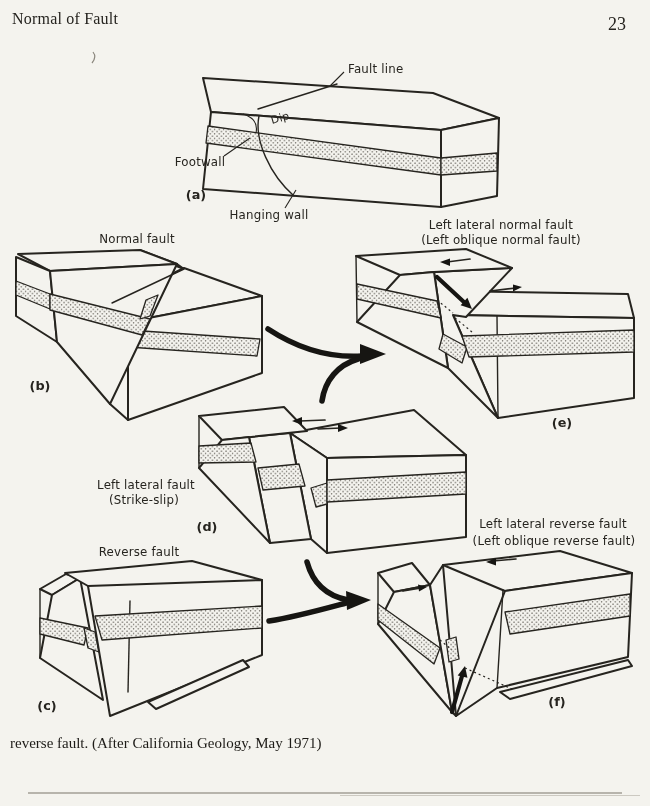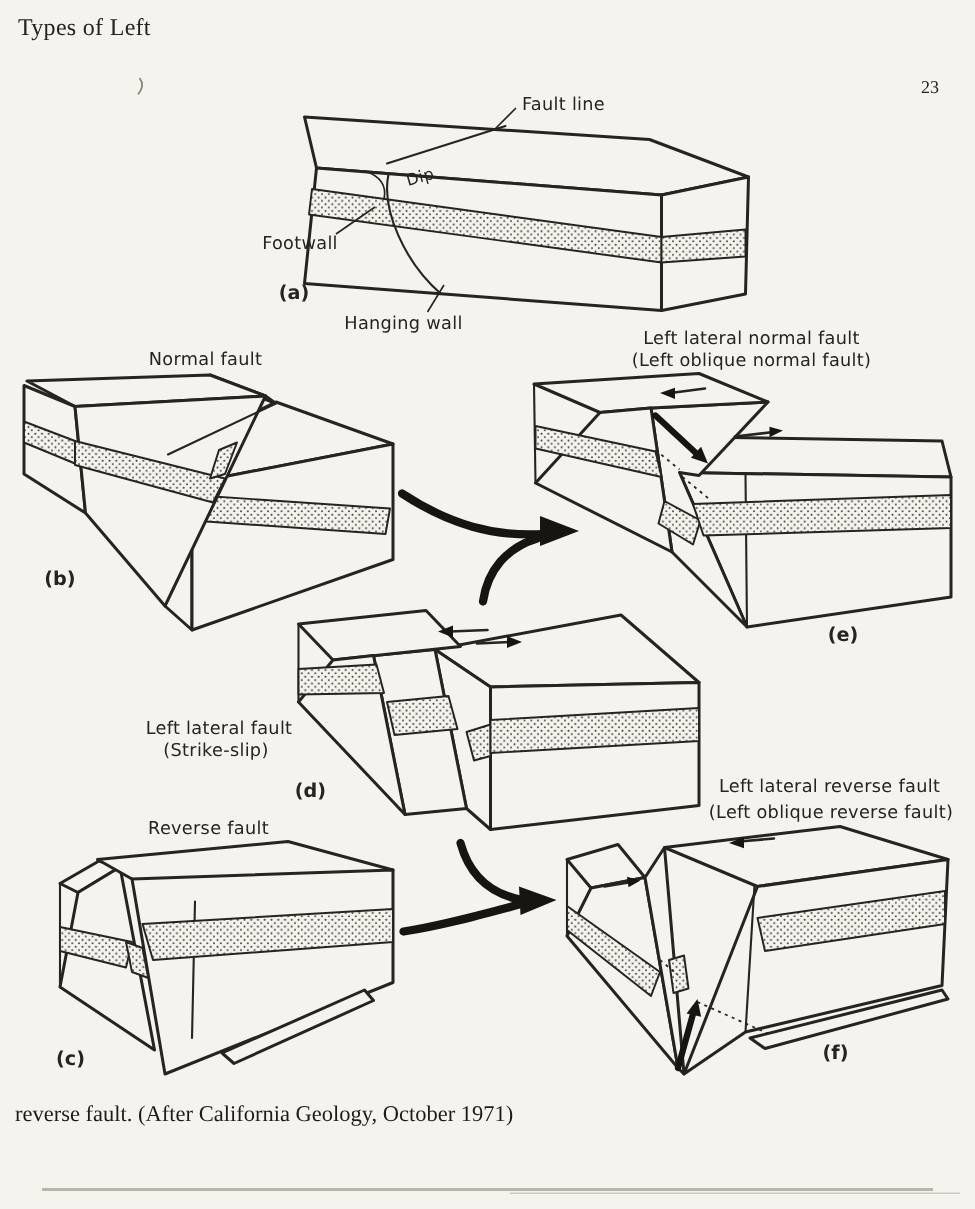--- a/index.html
+++ b/index.html
@@ -3,21 +3,21 @@
 <meta charset="utf-8">
 <style>
   html,body{margin:0;padding:0;background:#888;}
   .page{
     position:relative;width:650px;height:806px;
     background:#f4f3ee;overflow:hidden;
     font-family:"Liberation Serif",serif;color:#25231f;
   }
   .header-row{position:absolute;top:10px;left:12px;right:20px;height:26px;}
   .running-head{position:absolute;left:0;top:0;font-size:16px;letter-spacing:.2px;}
-  .page-num{position:absolute;right:4px;top:4px;font-size:12px;margin-top:37px;}
+  .page-num{position:absolute;right:4px;top:4px;font-size:18px;}
   svg{position:absolute;top:0;left:0;pointer-events:none;}
   .outline{fill:#f4f3ee;stroke:#26241f;stroke-width:2;stroke-linejoin:round;}
   .edge{fill:none;stroke:#26241f;stroke-width:2;stroke-linejoin:round;stroke-linecap:round;}
   .thin{stroke-width:1.4;}
   .band{fill:url(#stip);stroke:#26241f;stroke-width:1.3;stroke-linejoin:round;}
   .leader{stroke:#26241f;stroke-width:1.1;fill:none;}
   .lbl{font-family:"DejaVu Sans",sans-serif;font-size:11.8px;fill:#26241f;letter-spacing:.2px;}
   .lbl-small{font-size:10.8px;}
   .tag{font-family:"DejaVu Sans",sans-serif;font-weight:bold;font-size:12.8px;fill:#26241f;}
   .bigarrow{stroke:#161512;stroke-width:5.5;fill:none;stroke-linecap:round;}
@@ -33,21 +33,21 @@
   .cap-line.last{text-align:left;text-align-last:left;}
   .scan-line{position:absolute;top:792px;left:28px;width:594px;height:2px;background:#b7b4ac;}
   .scan-line2{position:absolute;top:795px;left:340px;width:300px;height:1px;background:#ccc9c1;}
 </style>
 </head>
 <body>
 
 <div class="page">
 
   <div class="header-row">
-    <span class="running-head">Types of Left</span>
+    <span class="running-head">Normal of Fault</span>
     <span class="page-num">23</span>
   </div>
 
   <svg width="650" height="806" viewBox="0 0 650 806">
     <defs>
       <pattern id="stip" width="4.5" height="4.5" patternUnits="userSpaceOnUse">
         <rect width="4.5" height="4.5" fill="#f4f3ee"></rect>
         <circle cx="1" cy="1.2" r="0.7" fill="#4a463f"></circle>
         <circle cx="3.2" cy="3.4" r="0.65" fill="#4a463f"></circle>
       </pattern>
@@ -181,18 +181,18 @@
       <path class="bigarrow" d="M268,329 C300,350 330,358 362,356"></path>
       <path class="bigarrow" d="M322,401 C325,380 338,365 358,359"></path>
       <path class="ahead" d="M386,354 L360,344 L360,364 Z"></path>
       <path class="bigarrow" d="M307,562 C313,584 327,596 348,600"></path>
       <path class="bigarrow" d="M269,621 C295,617 320,610 346,603"></path>
       <path class="ahead" d="M371,600 L346,591 L347,610 Z"></path>
     </g>
   </svg>
 
   <div class="caption">
-    <div class="cap-line last">reverse fault. (After California Geology, October 1971)</div>
+    <div class="cap-line last">reverse fault. (After California Geology, May 1971)</div>
   </div>
 
   <div class="scan-line"></div>
   <div class="scan-line2"></div>
 </div>
 
 </body></html>

